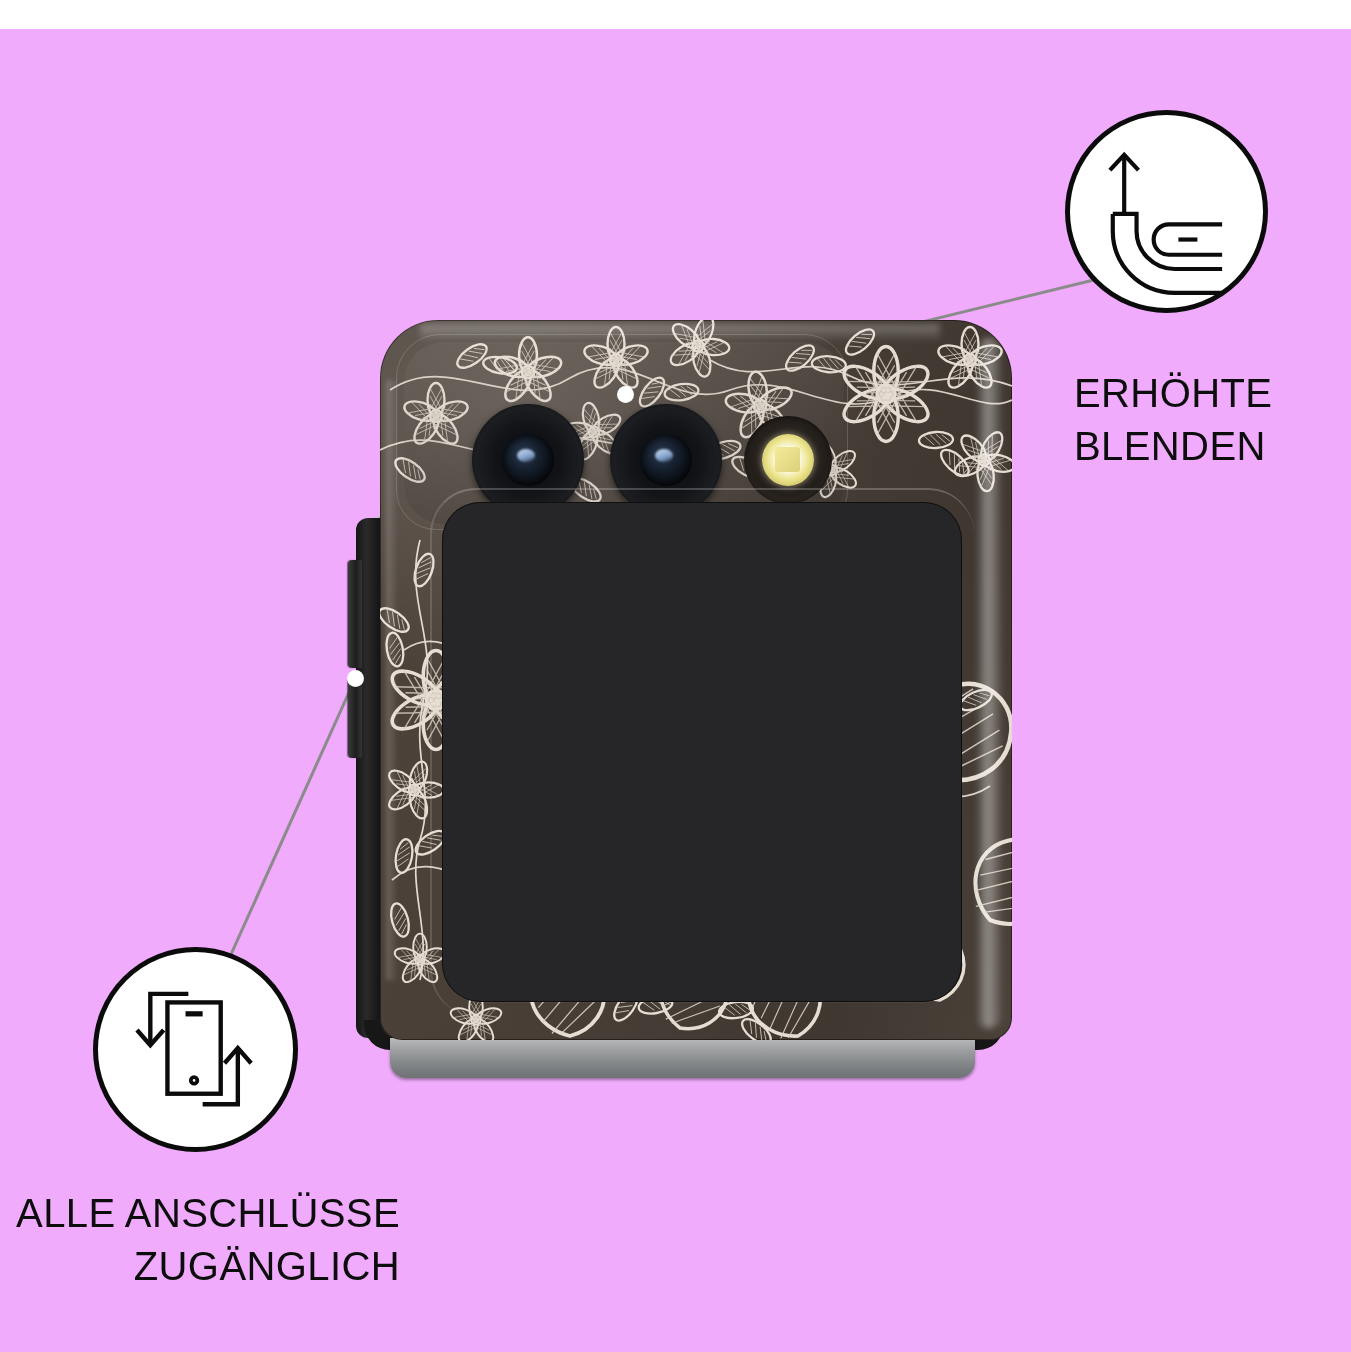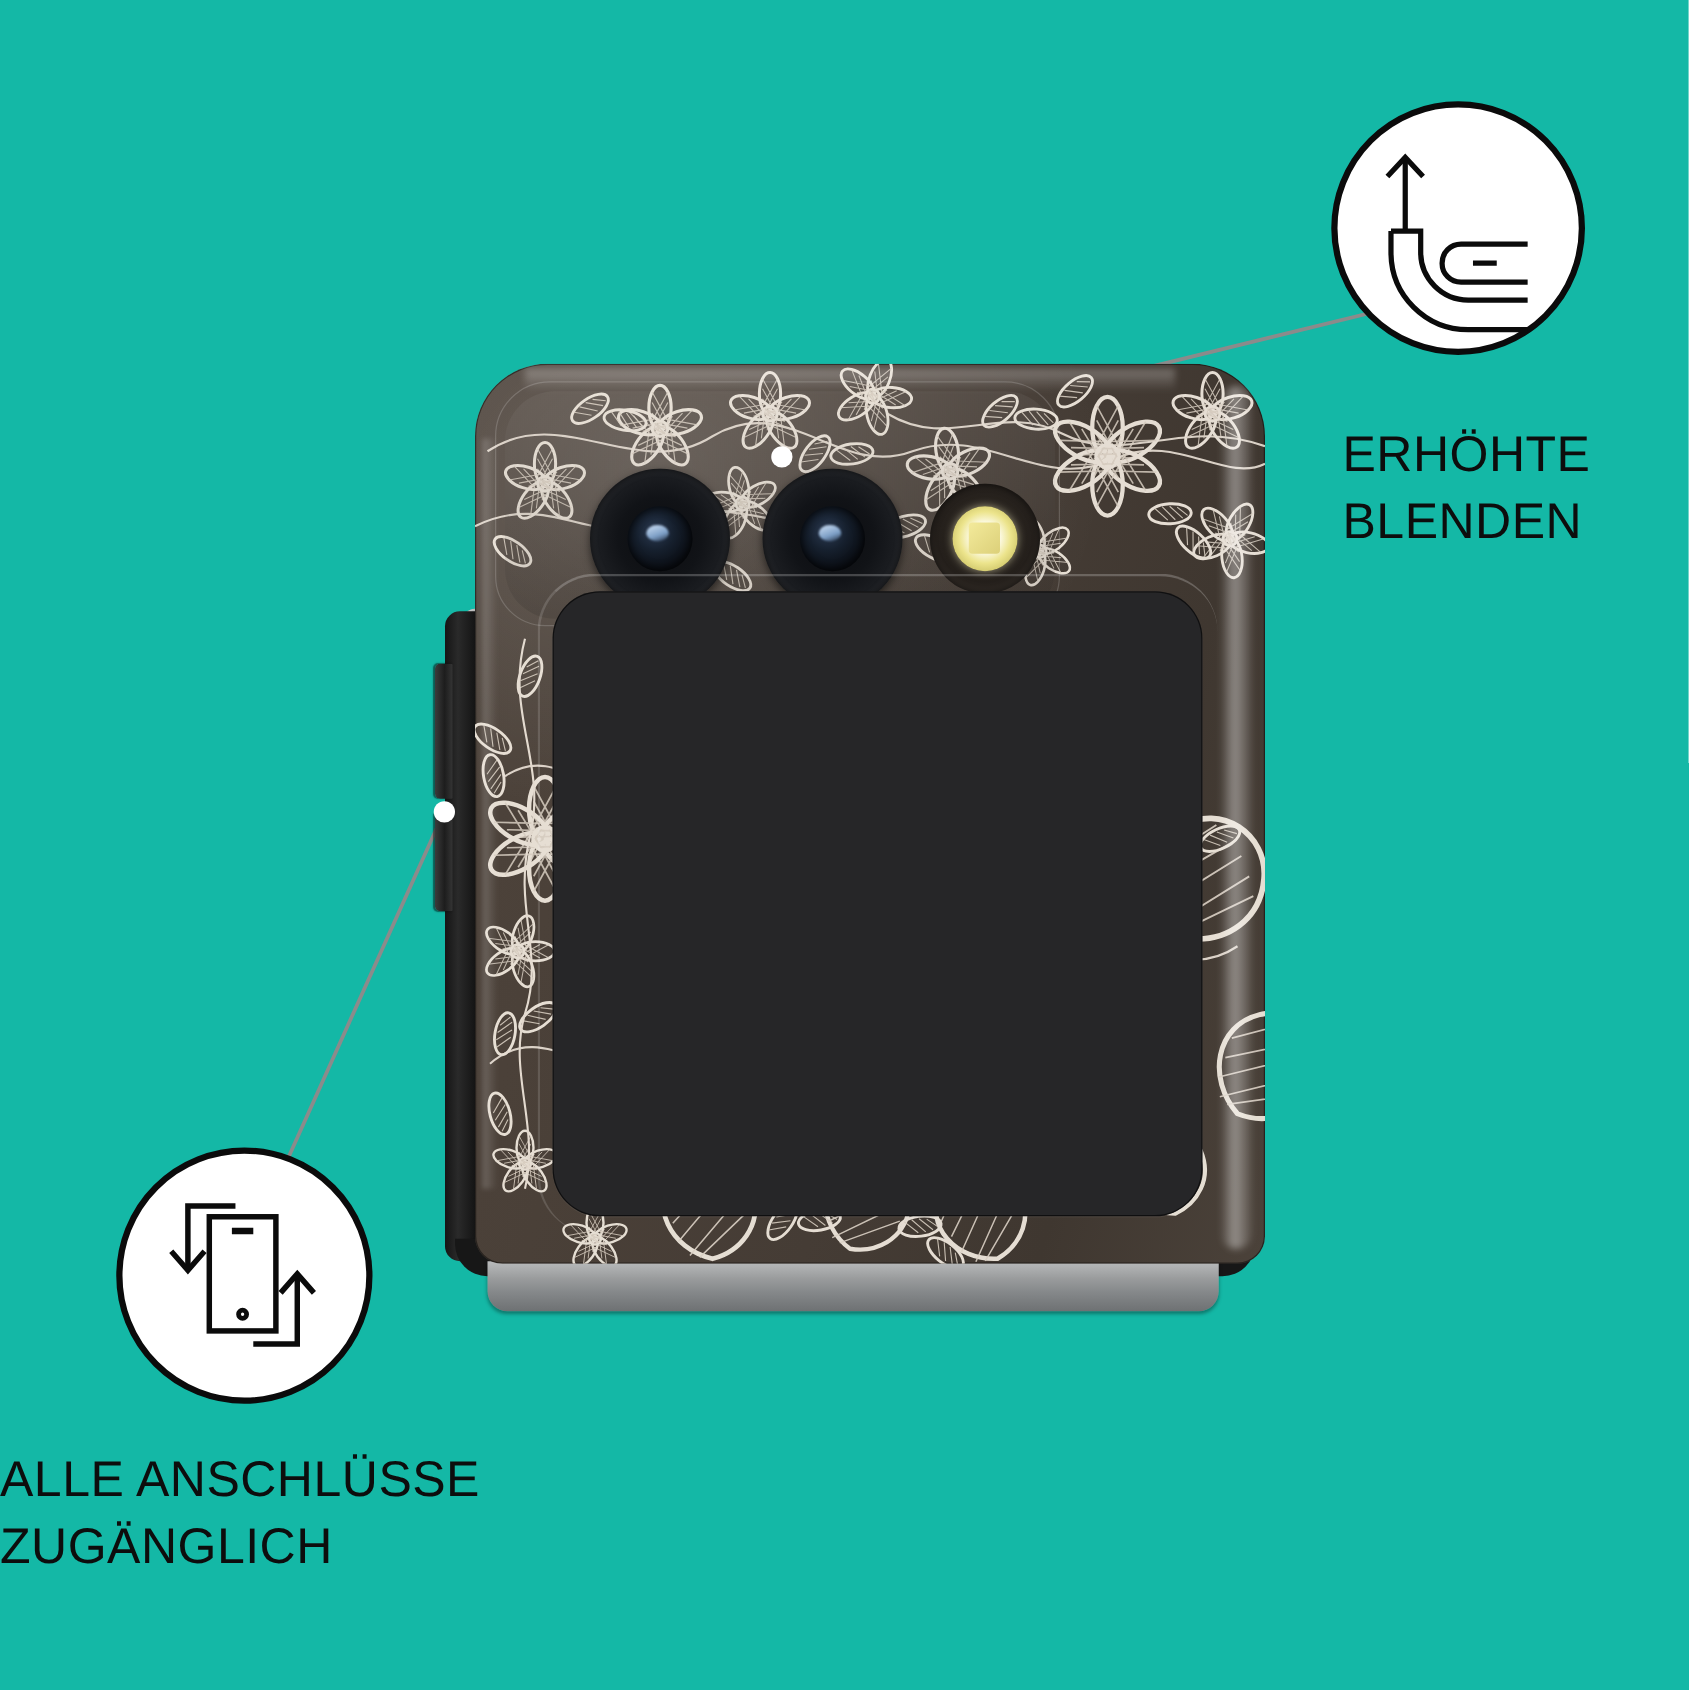--- a/index.html
+++ b/index.html
@@ -12,21 +12,22 @@
     height: 1352px;
     position: relative;
     overflow: hidden;
     font-family: "Liberation Sans", sans-serif;
     -webkit-font-smoothing: antialiased;
   }
 
   .stage {
     position: absolute;
     inset: 0;
-    background: #14b8a6;
+    background: #f0abfc;
+    margin-top: 29px;
   }
 
   
   .callout-label {
     position: absolute;
     color: #0d0d0d;
     font-size: 40px;
     line-height: 1.32;
     letter-spacing: 0.4px;
     font-weight: 400;
@@ -34,21 +35,21 @@
   }
   #label-raised-bezels {
     left: 1074px;
     top: 338px;
     text-align: left;
   }
   #label-ports-accessible {
     left: 0px;
     top: 1158px;
     width: 400px;
-    text-align: left;
+    text-align: right;
   }
 
   
   .callout-circle {
     position: absolute;
     border-radius: 50%;
     border: 5px solid #0b0b0b;
     box-sizing: border-box;
     background: #ffffff;
   }

